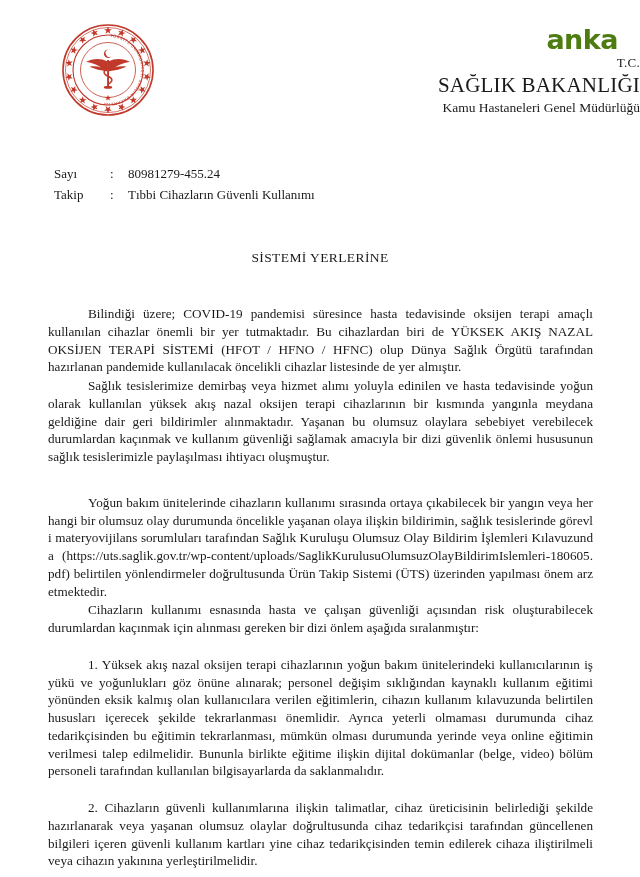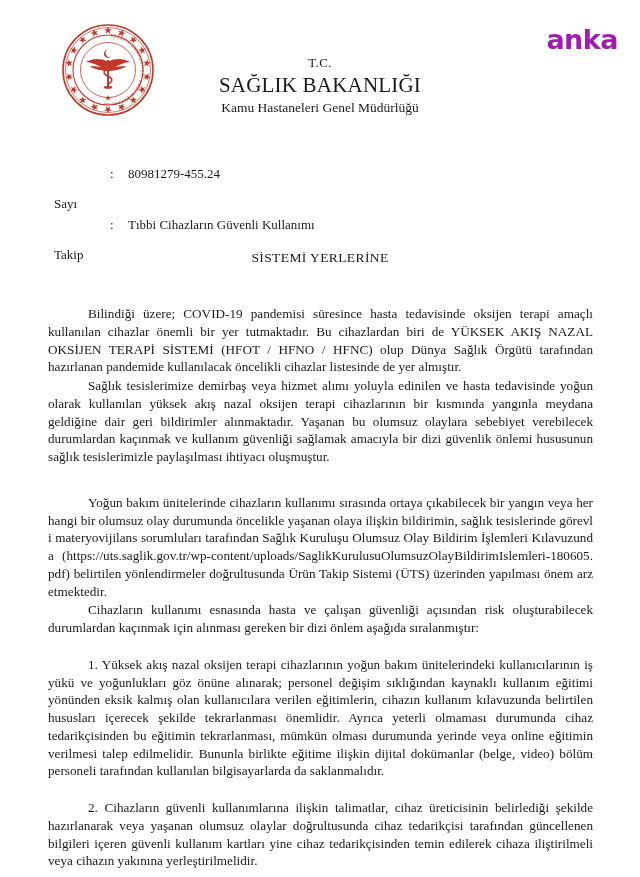--- a/index.html
+++ b/index.html
@@ -18,21 +18,21 @@
 
   
   #watermark {
     position: absolute;
     top: 24px;
     right: 22px;
     font-family: "DejaVu Sans", "Liberation Sans", sans-serif;
     font-size: 27px;
     font-weight: bold;
     letter-spacing: -0.5px;
-    color: #a21caf;
+    color: #4d7c0f;
     user-select: none;
   }
 
   
   #header {
     position: relative;
     height: 132px;
   }
   #seal-wrap {
     position: absolute;
@@ -41,21 +41,21 @@
     width: 104px;
     height: 104px;
   }
   #seal-wrap svg { display: block; }
 
   #ministry-head {
     position: absolute;
     left: 0;
     right: 0;
     top: 55px;
-    text-align: center;
+    text-align: right;
     line-height: 1.28;
   }
   #ministry-head .line-tc {
     font-size: 13px;
     letter-spacing: 0.3px;
   }
   #ministry-head .line-bakanligi {
     font-size: 21px;
     letter-spacing: 0.2px;
   }
@@ -68,21 +68,21 @@
     position: absolute;
     left: 54px;
     top: 163px;
     font-size: 13px;
     line-height: 1.62;
   }
   #meta .row {
     display: flex;
     white-space: nowrap;
   }
-  #meta .key { width: 56px; margin-top: 30px; }
+  #meta .key { width: 56px; }
   #meta .colon { width: 18px; }
   #meta .val { }
 
   
   #recipient {
     position: absolute;
     left: 0;
     right: 0;
     top: 250px;
     text-align: center;

